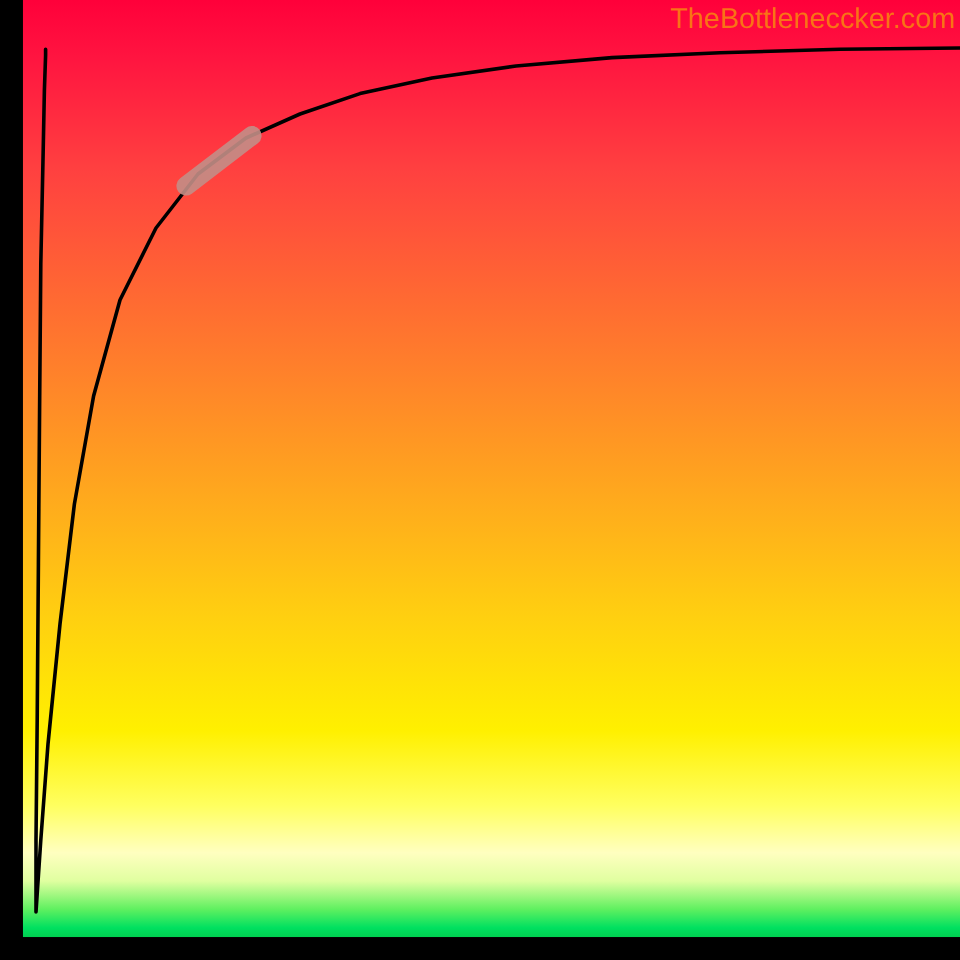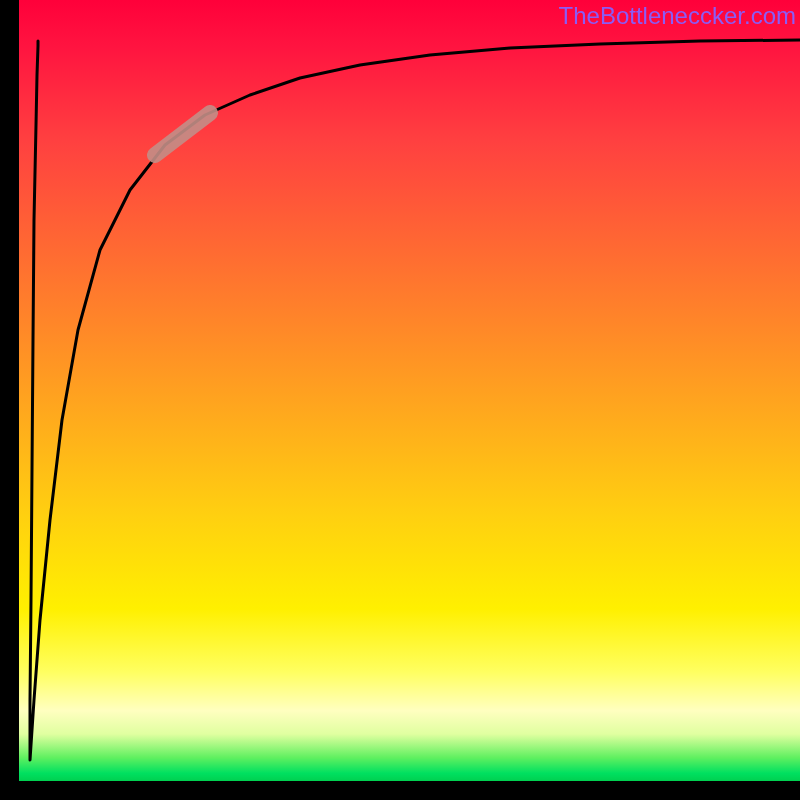--- a/index.html
+++ b/index.html
@@ -15,21 +15,21 @@
     position: relative;
     width: 800px;
     height: 800px;
     background: #000000;
   }
   .watermark {
     position: absolute;
     top: 2px;
     right: 4px;
     font-size: 24px;
-    color: #8b5cf6;
+    color: #f97316;
     z-index: 4;
   }
   .plot-area {
     position: absolute;
     left: var(--axis-thickness);
     top: 0;
     width: calc(800px - var(--axis-thickness));
     height: calc(800px - var(--axis-thickness));
     
     background: linear-gradient(

